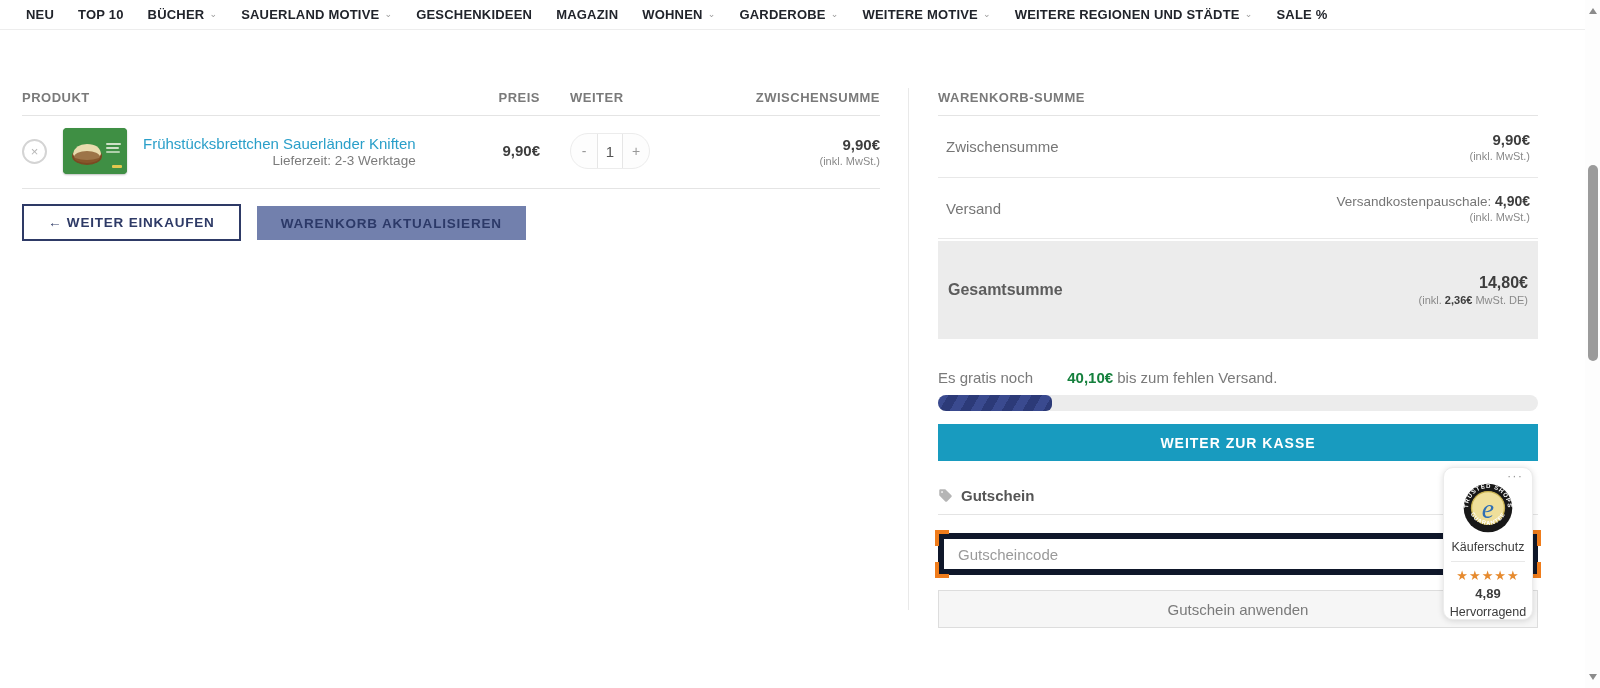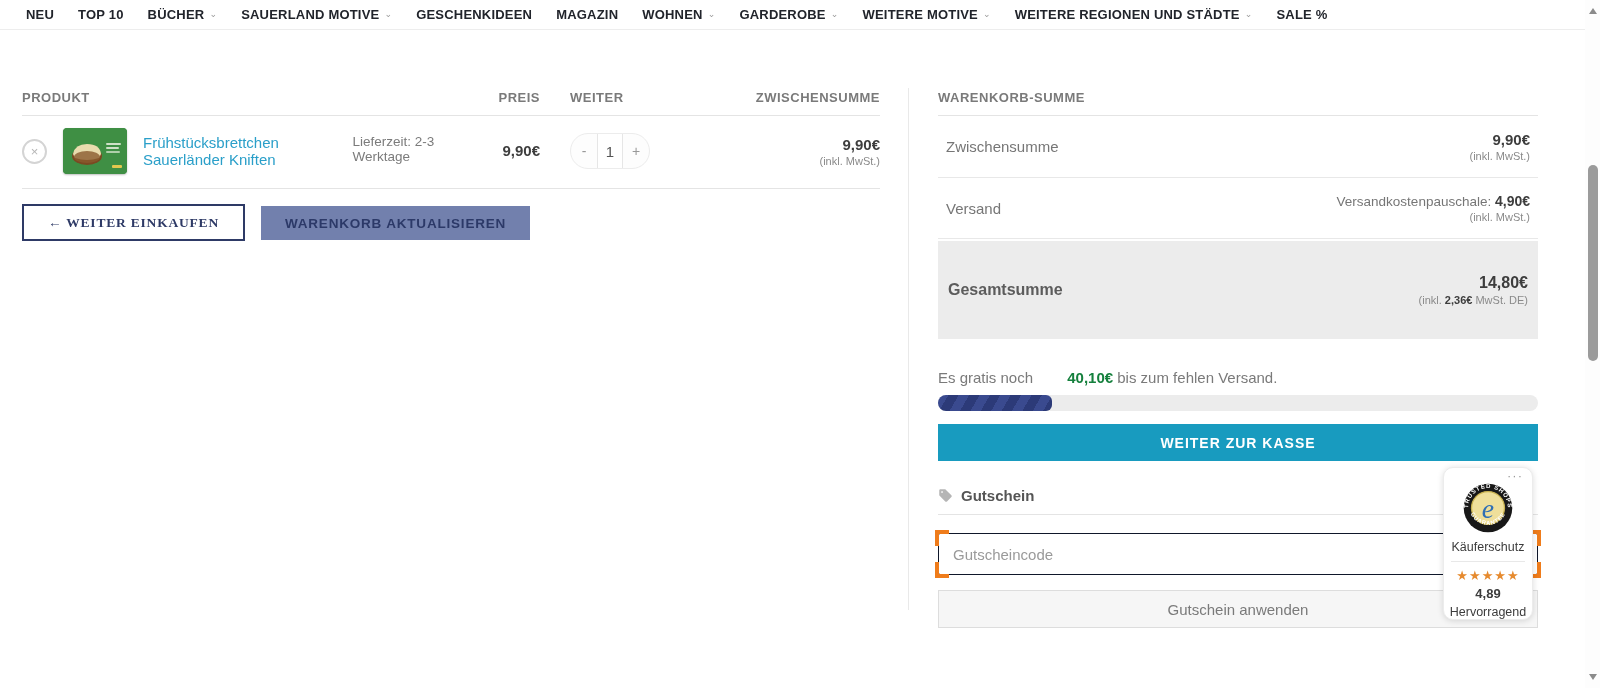--- a/index.html
+++ b/index.html
@@ -31,40 +31,40 @@
   .col-qty     { width:140px; padding-left:30px; }
   .col-sub     { width:200px; text-align:right; }
 
   .trow { display:flex; align-items:center; padding:12px 0 14px 0; border-bottom:1px solid #e4e4e4; }
   .prod-cell { display:flex; align-items:center; gap:16px; }
   .remove-btn { width:25px; height:25px; border-radius:50%; border:2px solid #d4d4d4;
                 color:#b5b5b5; font-size:13px; line-height:21px; text-align:center;
                 cursor:pointer; background:#fff; flex:none; }
   .thumb { width:64px; height:46px; background:#3f8f44; border-radius:4px; flex:none;
            position:relative; overflow:hidden; box-shadow:0 1px 2px rgba(0,0,0,.25); }
-  .prod-text { display:flex; flex-direction:row; gap:1px; }
+  .prod-text { display:flex; flex-direction:column; gap:1px;text-align:right; }
   .prod-link { color:#2a9fc9; font-size:15px; cursor:pointer; }
   .prod-delivery { color:#7b7b7b; font-size:13.5px; }
   .price-val { font-size:15px; font-weight:700; color:#3d3d3d; }
 
   .stepper { display:flex; align-items:stretch; height:36px; width:80px;
              border:1px solid #ececec; border-radius:18px; overflow:hidden; background:#fdfdfd; }
   .step-btn { width:26px; border:none; background:transparent; color:#999; font-size:14px; cursor:pointer; }
   .step-val { flex:1; border-left:1px solid #e6e6e6; border-right:1px solid #e6e6e6;
               background:#fff; display:flex; align-items:center; justify-content:center;
               font-size:15px; color:#555; }
 
   .sub-cell { display:flex; flex-direction:column; align-items:flex-end; gap:2px; }
   .sub-val { font-size:15px; font-weight:700; color:#3d3d3d; }
   .tax-note { font-size:11px; color:#8a8a8a; }
 
   .cart-actions { display:flex; gap:16px; margin-top:15px; }
   .btn-outline { height:37px; padding:0 24px; background:#fff; border:2px solid #2e3a66;
                  color:#2e3a66; font-size:13.5px; font-weight:700; letter-spacing:.8px;
-                 cursor:pointer; font-family:Liberation Serif, serif; }
+                 cursor:pointer; font-family:Liberation Sans, sans-serif; }
   .btn-slate { height:34px; margin-top:2px; padding:0 24px; background:#7280ad; border:none;
                color:#2c3968; font-size:13.5px; font-weight:700; letter-spacing:.8px;
                cursor:pointer; font-family:inherit; }
 
   
   .sum-row { display:flex; justify-content:space-between; align-items:center;
              padding:15px 8px 15px 8px; border-bottom:1px solid #e8e8e8; }
   .sum-label { font-size:15px; color:#767676; }
   .sum-right { display:flex; flex-direction:column; align-items:flex-end; gap:2px; }
   .sum-val { font-size:15px; font-weight:700; color:#3d3d3d; }
@@ -84,21 +84,21 @@
   .btn-checkout { margin-top:13px; width:100%; height:37px; background:#189bbf; border:none;
                   color:#fff; font-size:14px; font-weight:700; letter-spacing:1px;
                   cursor:pointer; font-family:inherit; }
 
   .coupon-head { margin-top:26px; display:flex; align-items:center; gap:8px;
                  padding-bottom:10px; border-bottom:1px solid #e4e4e4; }
   .coupon-title { font-size:15px; font-weight:700; color:#555; }
   .tag-icon { width:15px; height:15px; fill:#b5b5b5; transform:rotate(0deg); }
 
   .coupon-input-wrap { position:relative; margin-top:18px; height:42px; }
-  .coupon-input { width:100%; height:42px; border:1px solid #0f172a; border-radius:2px;
+  .coupon-input { width:100%; height:42px; border:6px solid #0f172a; border-radius:2px;
                   padding:0 14px; font-size:15px; color:#555; font-family:inherit;
                   background:#fff; outline:none; }
   .coupon-input::placeholder { color:#9a9a9a; }
   .corner { position:absolute; width:14px; height:16px; border:0 solid #ef7c1b; }
   .corner.tl { left:-3px; top:-3px;  border-left-width:4px; border-top-width:4px; }
   .corner.bl { left:-3px; bottom:-3px; border-left-width:4px; border-bottom-width:4px; }
   .corner.tr { right:-3px; top:-3px;  border-right-width:4px; border-top-width:4px; }
   .corner.br { right:-3px; bottom:-3px; border-right-width:4px; border-bottom-width:4px; }
 
   .btn-apply { margin-top:15px; width:100%; height:38px; background:#f6f6f6;

